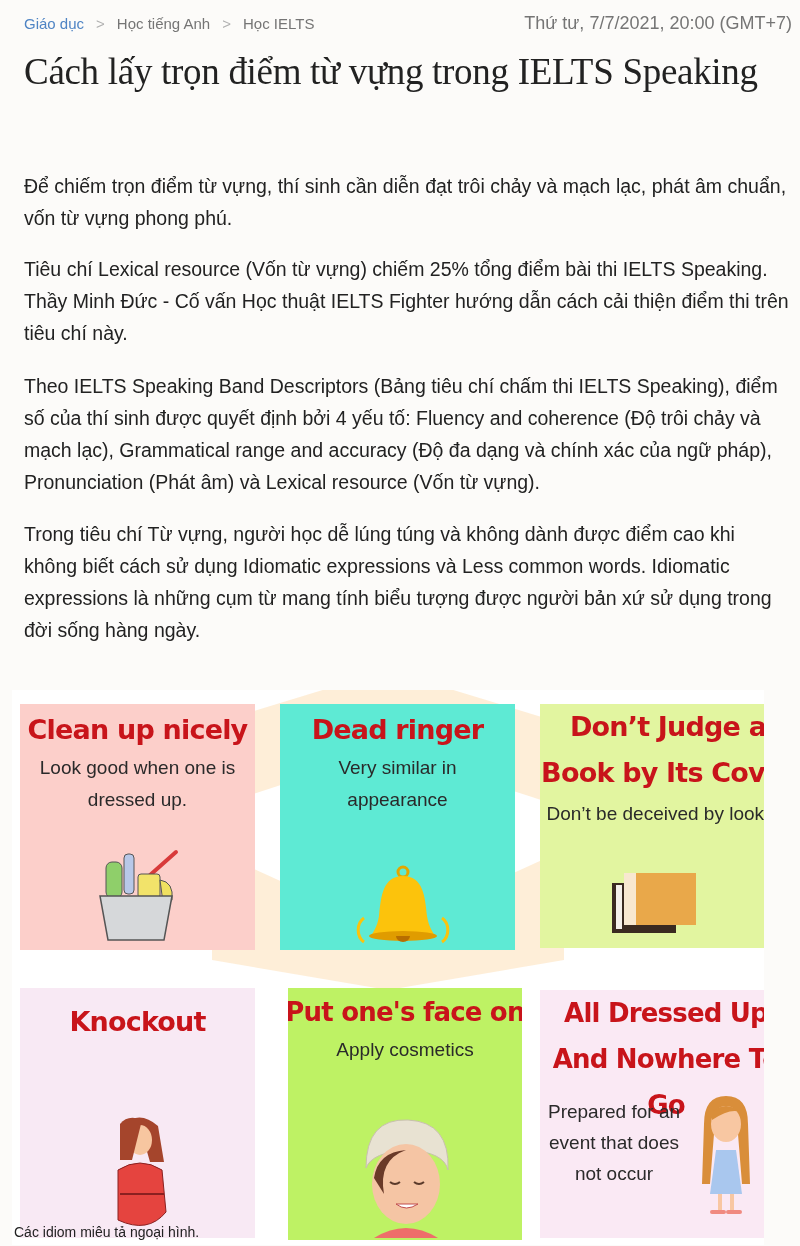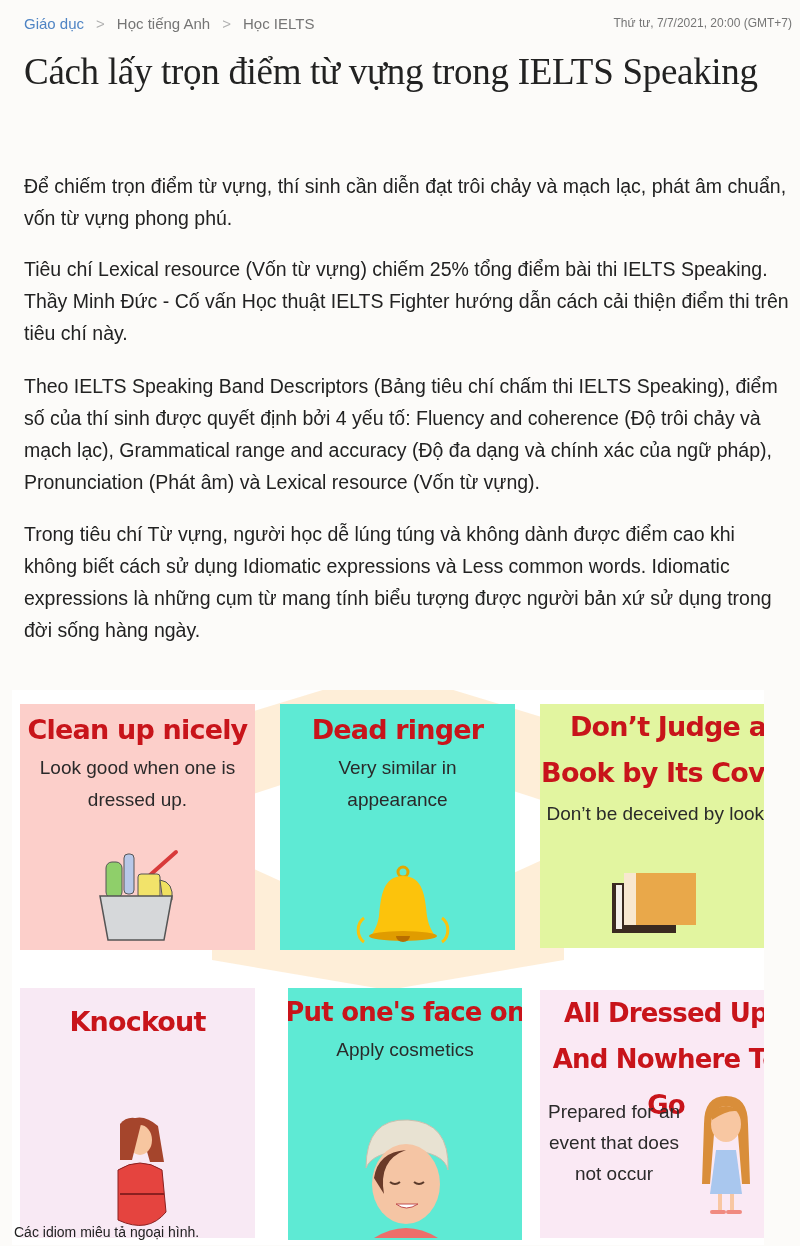--- a/index.html
+++ b/index.html
@@ -2,21 +2,21 @@
 <html><head>
 <meta charset="utf-8">
 <style>
   * { box-sizing: border-box; margin: 0; padding: 0; }
   html, body { width: 800px; height: 1246px; overflow: hidden; }
   body { background: #fcfbf9; font-family: "Liberation Sans", sans-serif; color: #222; position: relative; }
   .topbar { position: absolute; top: 12px; left: 24px; right: 8px; height: 22px; display: flex; justify-content: space-between; align-items: center; font-size: 15px; }
   .crumbs { display: flex; align-items: center; gap: 12px; color: #757575; }
   .crumbs .first { color: #4f84c4; }
   .crumbs .sep { color: #b0b0b0; font-size: 15px; }
-  .date { color: #757575; font-size: 12px; }
+  .date { color: #757575; font-size: 18px; }
   h1 { position: absolute; top: 46px; left: 24px; width: 770px; font-family: Liberation Serif, serif; font-weight: normal; font-size: 37px; line-height: 52px; color: #222; letter-spacing: -0.3px; }
   .para { position: absolute; left: 24px; width: 765px; font-size: 19.5px; line-height: 32px; color: #222; }
   .figure { position: absolute; left: 12px; top: 690px; width: 752px; height: 555px; background: #ffffff; overflow: hidden; }
   .fig-bg { position: absolute; inset: 0; }
   .card { position: absolute; overflow: hidden; text-align: center; }
   .card .title { font-family: "DejaVu Sans", sans-serif; font-weight: bold; color: #c8141a; font-size: 27px; line-height: 44px; white-space: nowrap; letter-spacing: -0.8px; }
   .card .desc { font-family: Liberation Sans, sans-serif; color: #2a2a2a; font-size: 19px; line-height: 32px; }
   .card svg { position: absolute; }
   .caption { position: absolute; left: 14px; top: 1224px; font-size: 14px; color: #222; }
 </style>
@@ -88,21 +88,21 @@
     <div class="title" style="margin-top:12px">Knockout</div>
     <svg style="left:90px;top:126px" width="60" height="120" viewBox="0 0 60 120">
       <path d="M14 10 q16 -14 34 2 l6 36 h-14 l-4 -14 z" fill="#a5452c"></path>
       <ellipse cx="30" cy="26" rx="12" ry="15" fill="#f7c6a0"></ellipse>
       <path d="M10 10 q8 -10 22 -4 l-10 40 h-12 z" fill="#a5452c"></path>
       <path d="M8 56 q22 -14 44 0 l4 42 q-18 22 -48 8 z" fill="#e5443f" stroke="#8a2020"></path>
       <path d="M10 80 h44" stroke="#8a2020" stroke-width="2"></path>
     </svg>
   </div>
 
-  <div class="card" style="left:276px;top:298px;width:234px;height:252px;background:#5eead4">
+  <div class="card" style="left:276px;top:298px;width:234px;height:252px;background:#bef264">
     <div class="title" style="margin-top:2px;font-size:26px;margin-left:-6px;margin-right:-6px">Put one's face on</div>
     <div class="desc">Apply cosmetics</div>
     <svg style="left:72px;top:130px" width="90" height="122" viewBox="0 0 90 122">
       <path d="M6 50 q0 -50 42 -48 q42 2 40 50 q-4 -18 -40 -20 q-36 2 -42 18 z" fill="#e8e2d2" stroke="#c8c0ae"></path>
       <ellipse cx="46" cy="66" rx="34" ry="40" fill="#f5c5a4"></ellipse>
       <path d="M14 60 q4 -26 32 -28 q-28 10 -22 44 z" fill="#6a3a28"></path>
       <path d="M30 64 q5 4 10 0 M54 64 q5 4 10 0" stroke="#5a3a2a" stroke-width="2" fill="none"></path>
       <path d="M36 86 q10 8 22 0 z" fill="#ffffff" stroke="#c04a4a"></path>
       <path d="M14 120 q32 -20 64 0 z" fill="#ee6e6a"></path>
     </svg>

